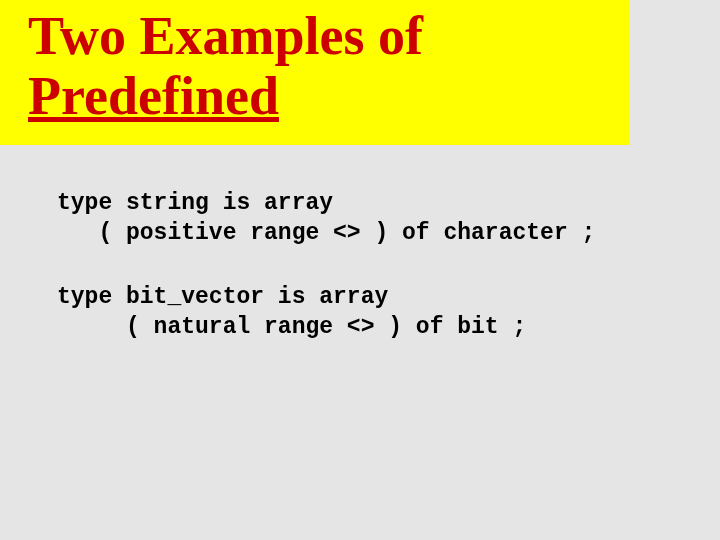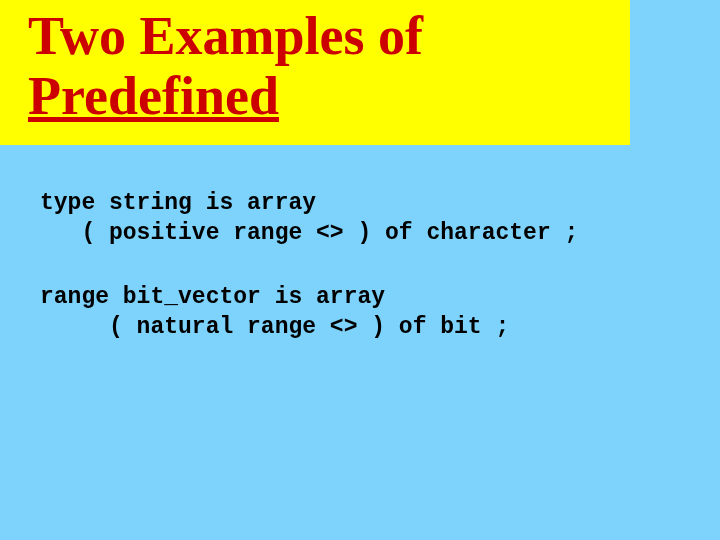--- a/index.html
+++ b/index.html
@@ -2,21 +2,21 @@
 <html><head>
 <meta charset="utf-8">
 <style>
   * { margin: 0; padding: 0; box-sizing: border-box; }
   html, body { width: 720px; height: 540px; overflow: hidden; }
   body {
     background: #000;
     font-family: "Times New Roman", Times, serif;
   }
   .slide {
-    background: #7dd3fc;
+    background: #e5e5e5;
     width: 720px;
     height: 540px;
     position: relative;
   }
   .title-block {
     background: #ffff00;
     padding: 6px 28px 18px 28px;
     width: 630px;
   }
   .title {
@@ -33,32 +33,33 @@
     padding: 44px 40px 0 40px;
   }
   .code-block {
     font-family: "Courier New", Courier, monospace;
     font-size: 23px;
     font-weight: bold;
     color: #000;
     line-height: 1.3;
     margin-bottom: 34px;
     white-space: pre;
+    margin-left: 17px;
   }
 </style>
 </head>
 <body>
 
 <div class="slide">
   <div class="title-block">
     <div class="title">
       <span>Two Examples of </span><span class="underlined">Predefined</span><br>
     </div>
   </div>
 
   <div class="content">
     <div class="code-block"><span>type string is array</span>
 <span>   ( positive range &lt;&gt; ) of character ;</span></div>
 
-    <div class="code-block"><span>range bit_vector is array</span>
+    <div class="code-block"><span>type bit_vector is array</span>
 <span>     ( natural range &lt;&gt; ) of bit ;</span></div>
   </div>
 </div>
 
 </body></html>

